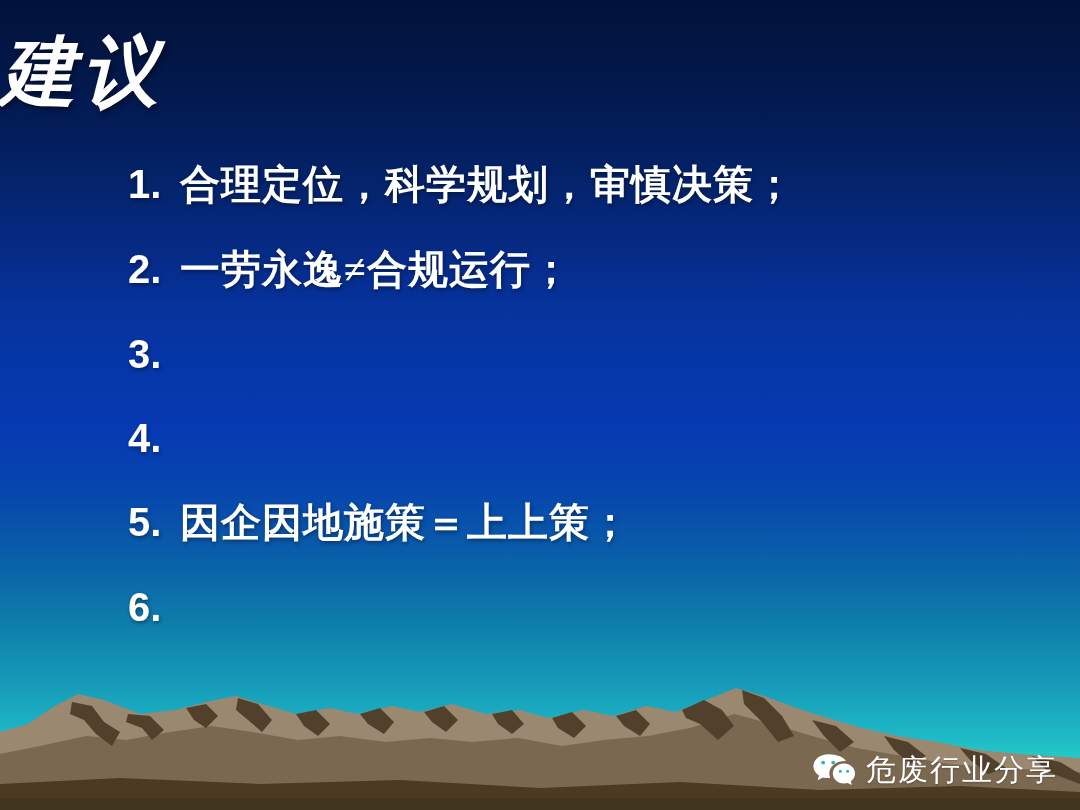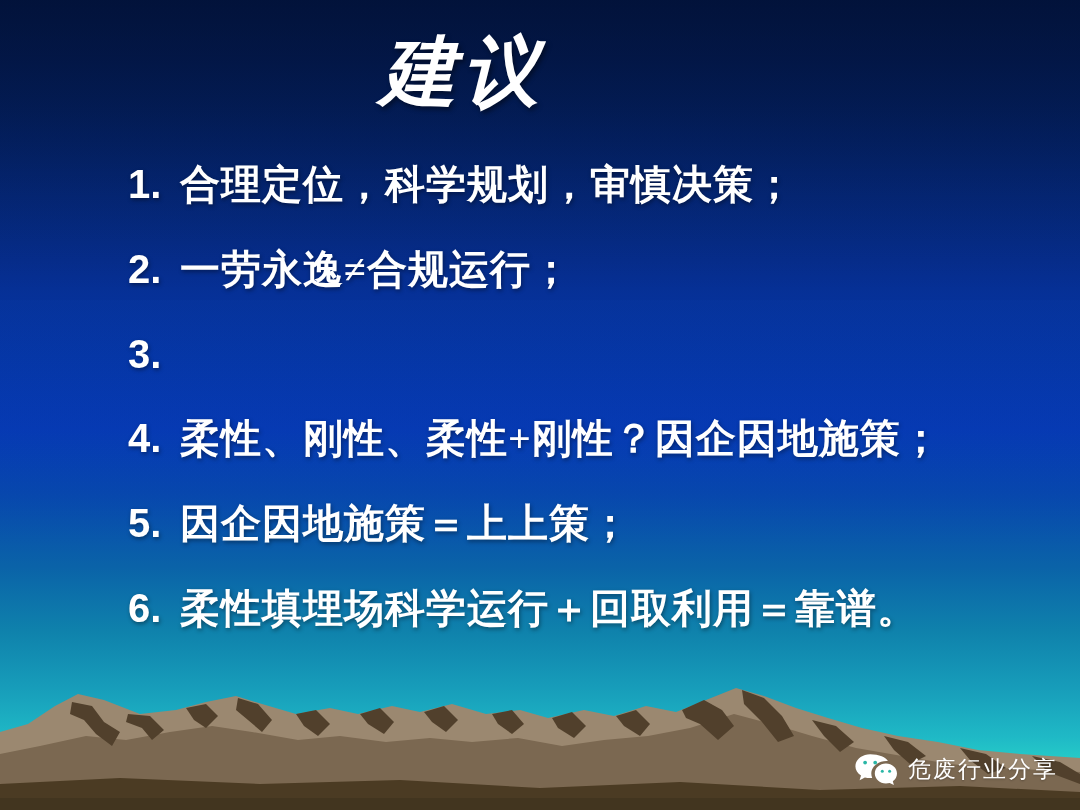--- a/index.html
+++ b/index.html
@@ -57,23 +57,23 @@
     bottom: 0;
     width: 1080px;
     height: 130px;
     display: block;
   }
 
   
   .title {
     position: absolute;
     top: 30px;
-    left: 8px;
+    left: 0;
     width: 909px;
-    text-align: center;
+    text-align: left;
     color: #ffffff;
     font-size: 76px;
     line-height: 84px;
     font-weight: bold;
     font-style: italic;
     letter-spacing: 6px;
     font-family: "Liberation Serif", "DejaVu Serif", serif;
     text-shadow: 2px 3px 5px rgba(0,0,0,0.45);
     white-space: nowrap;
   }
@@ -123,21 +123,21 @@
     gap: 10px;
     color: #ffffff;
   }
   .wechat-icon {
     width: 44px;
     height: 36px;
     display: block;
   }
   .wm-text {
     font-family: "Liberation Serif", "DejaVu Serif", serif;
-    font-size: 23px;
+    font-size: 30px;
     line-height: 34px;
     font-weight: normal;
     letter-spacing: 2px;
     color: #ffffff;
     text-shadow: 0 1px 2px rgba(0,0,0,0.25);
     white-space: nowrap;
   }
 </style>
 </head>
 <body>
@@ -196,31 +196,29 @@
       <span class="num">2.</span>
       <span class="txt">一劳永逸≠合规运行；</span>
     </div>
 
     <div class="item">
       <span class="num">3.</span>
     </div>
 
     <div class="item">
       <span class="num">4.</span>
-      <span class="txt">柔性、刚性、柔性+刚性？因企因地施策；</span>
     </div>
 
     <div class="item">
       <span class="num">5.</span>
       <span class="txt">因企因地施策＝上上策；</span>
     </div>
 
     <div class="item">
       <span class="num">6.</span>
-      <span class="txt">柔性填埋场科学运行＋回取利用＝靠谱。</span>
     </div>
 
   </div>
 
   <div class="watermark">
     <svg class="wechat-icon" viewBox="0 0 44 36">
 
       <path fill="#ffffff" d="M16.2,2.2 C8.0,2.2 1.4,7.6 1.4,14.2 C1.4,18.0 3.6,21.4 7.0,23.6
                L5.6,28.2 L10.9,25.5 C12.6,25.9 14.4,26.1 16.2,26.1
                C16.9,26.1 17.6,26.1 18.2,26.0 C17.6,24.6 17.3,23.1 17.3,21.6

